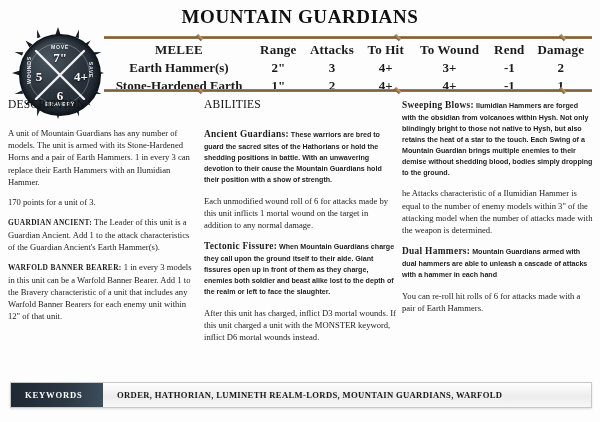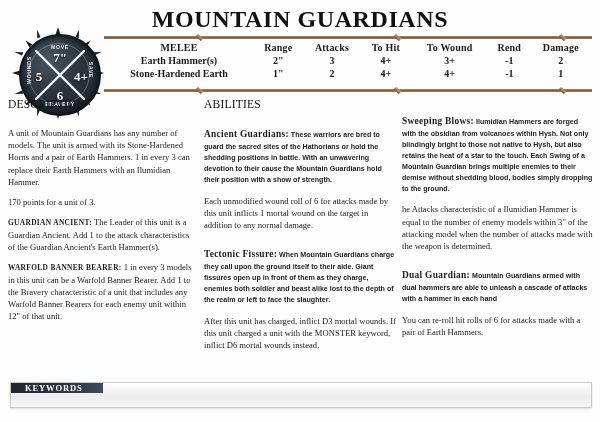--- a/index.html
+++ b/index.html
@@ -19,21 +19,21 @@
     width: 600px; height: 422px;
     background: #fdfdfd;
     box-sizing: border-box;
   }
 
   
   .title {
     text-align: center;
     font-family: "Liberation Serif", serif;
     font-weight: bold;
-    font-size: 24px;
+    font-size: 19px;
     letter-spacing: 0.6px;
     color: #111111;
     padding-top: 6px;
     margin: 0;
   }
 
   
   .wheel-wrap {
     position: absolute;
     left: 12px; top: 27px;
@@ -118,21 +118,21 @@
   .rule .node.n1 { left: 92px; top: -1px; }
   .rule .node.n2 { left: 290px; top: -1px; }
   .rule .node.n3 { left: 455px; top: -1px; }
 
   table.weapons {
     position: absolute;
     left: 0; top: 5px;
     width: 488px;
     border-collapse: collapse;
     font-family: "Liberation Serif", serif;
-    font-size: 10px;
+    font-size: 13px;
     font-weight: bold;
     color: #1b1b1b;
   }
   table.weapons th, table.weapons td {
     padding: 1px 0;
     text-align: center;
     font-weight: bold;
     white-space: nowrap;
   }
   table.weapons th.wname, table.weapons td.wname {
@@ -182,36 +182,35 @@
     font-family: "Liberation Serif", serif;
     font-size: 9.4px;
     font-weight: bold;
     letter-spacing: 0.3px;
   }
   p.flavor {
     font-family: "Liberation Sans", sans-serif;
     font-size: 7.1px;
     font-weight: bold;
     line-height: 1.55;
-    margin: 16px 0 9px 0;
+    margin: 0 0 9px 0;
     color: #1d1d1d;
   }
   p.flavor .ability-name { font-family: "Liberation Serif", serif; }
 
   
   .keywords {
     position: absolute;
     left: 10px; bottom: 14px;
     width: 580px; height: 24px;
     display: flex;
     align-items: stretch;
     border: 1px solid #c8c8c8;
     background: linear-gradient(to bottom, #ffffff, #ececec 55%, #f7f7f7);
     box-shadow: 0 1px 2px rgba(0,0,0,0.12);
-    flex-direction: column;
   }
   .kw-label {
     width: 92px;
     background: linear-gradient(to right, #1f2833 0%, #2b3743 60%, #3d4d5c 100%);
     color: #ffffff;
     font-family: "Liberation Serif", serif;
     font-weight: bold;
     font-size: 8.6px;
     letter-spacing: 0.8px;
     display: flex;
@@ -345,23 +344,24 @@
       <h2 class="sec">ABILITIES</h2>
       <p class="flavor"><span class="ability-name">Ancient Guardians:</span><span> These warriors are bred to guard the sacred sites of the Hathorians or hold the shedding positions in battle. With an unwavering devotion to their cause the Mountain Guardians hold their position with a show of strength.</span></p>
       <p class="body">Each unmodified wound roll of 6 for attacks made by this unit inflicts 1 mortal wound on the target in addition to any normal damage.</p>
       <p class="flavor"><span class="ability-name">Tectonic Fissure:</span><span> When Mountain Guardians charge they call upon the ground itself to their aide. Giant fissures open up in front of them as they charge, enemies both soldier and beast alike lost to the depth of the realm or left to face the slaughter.</span></p>
       <p class="body">After this unit has charged, inflict D3 mortal wounds. If this unit charged a unit with the MONSTER keyword, inflict D6 mortal wounds instead.</p>
     </div>
 
     <div class="col col-3">
       <p class="flavor"><span class="ability-name">Sweeping Blows:</span><span> Ilumidian Hammers are forged with the obsidian from volcanoes within Hysh. Not only blindingly bright to those not native to Hysh, but also retains the heat of a star to the touch. Each Swing of a Mountain Guardian brings multiple enemies to their demise without shedding blood, bodies simply dropping to the ground.</span></p>
       <p class="body">he Attacks characteristic of a Ilumidian Hammer is equal to the number of enemy models within 3" of the attacking model when the number of attacks made with the weapon is determined.</p>
-      <p class="flavor"><span class="ability-name">Dual Guardian:</span><span> Mountain Guardians armed with dual hammers are able to unleash a cascade of attacks with a hammer in each hand</span></p>
+      <p class="flavor"><span class="ability-name">Dual Hammers:</span><span> Mountain Guardians armed with dual hammers are able to unleash a cascade of attacks with a hammer in each hand</span></p>
       <p class="body">You can re-roll hit rolls of 6 for attacks made with a pair of Earth Hammers.</p>
     </div>
 
   </div>
 
   <div class="keywords">
     <div class="kw-label">KEYWORDS</div>
+    <div class="kw-values">ORDER, HATHORIAN, LUMINETH REALM-LORDS, MOUNTAIN GUARDIANS, WARFOLD</div>
   </div>
 
 </div>
 
 </body></html>

